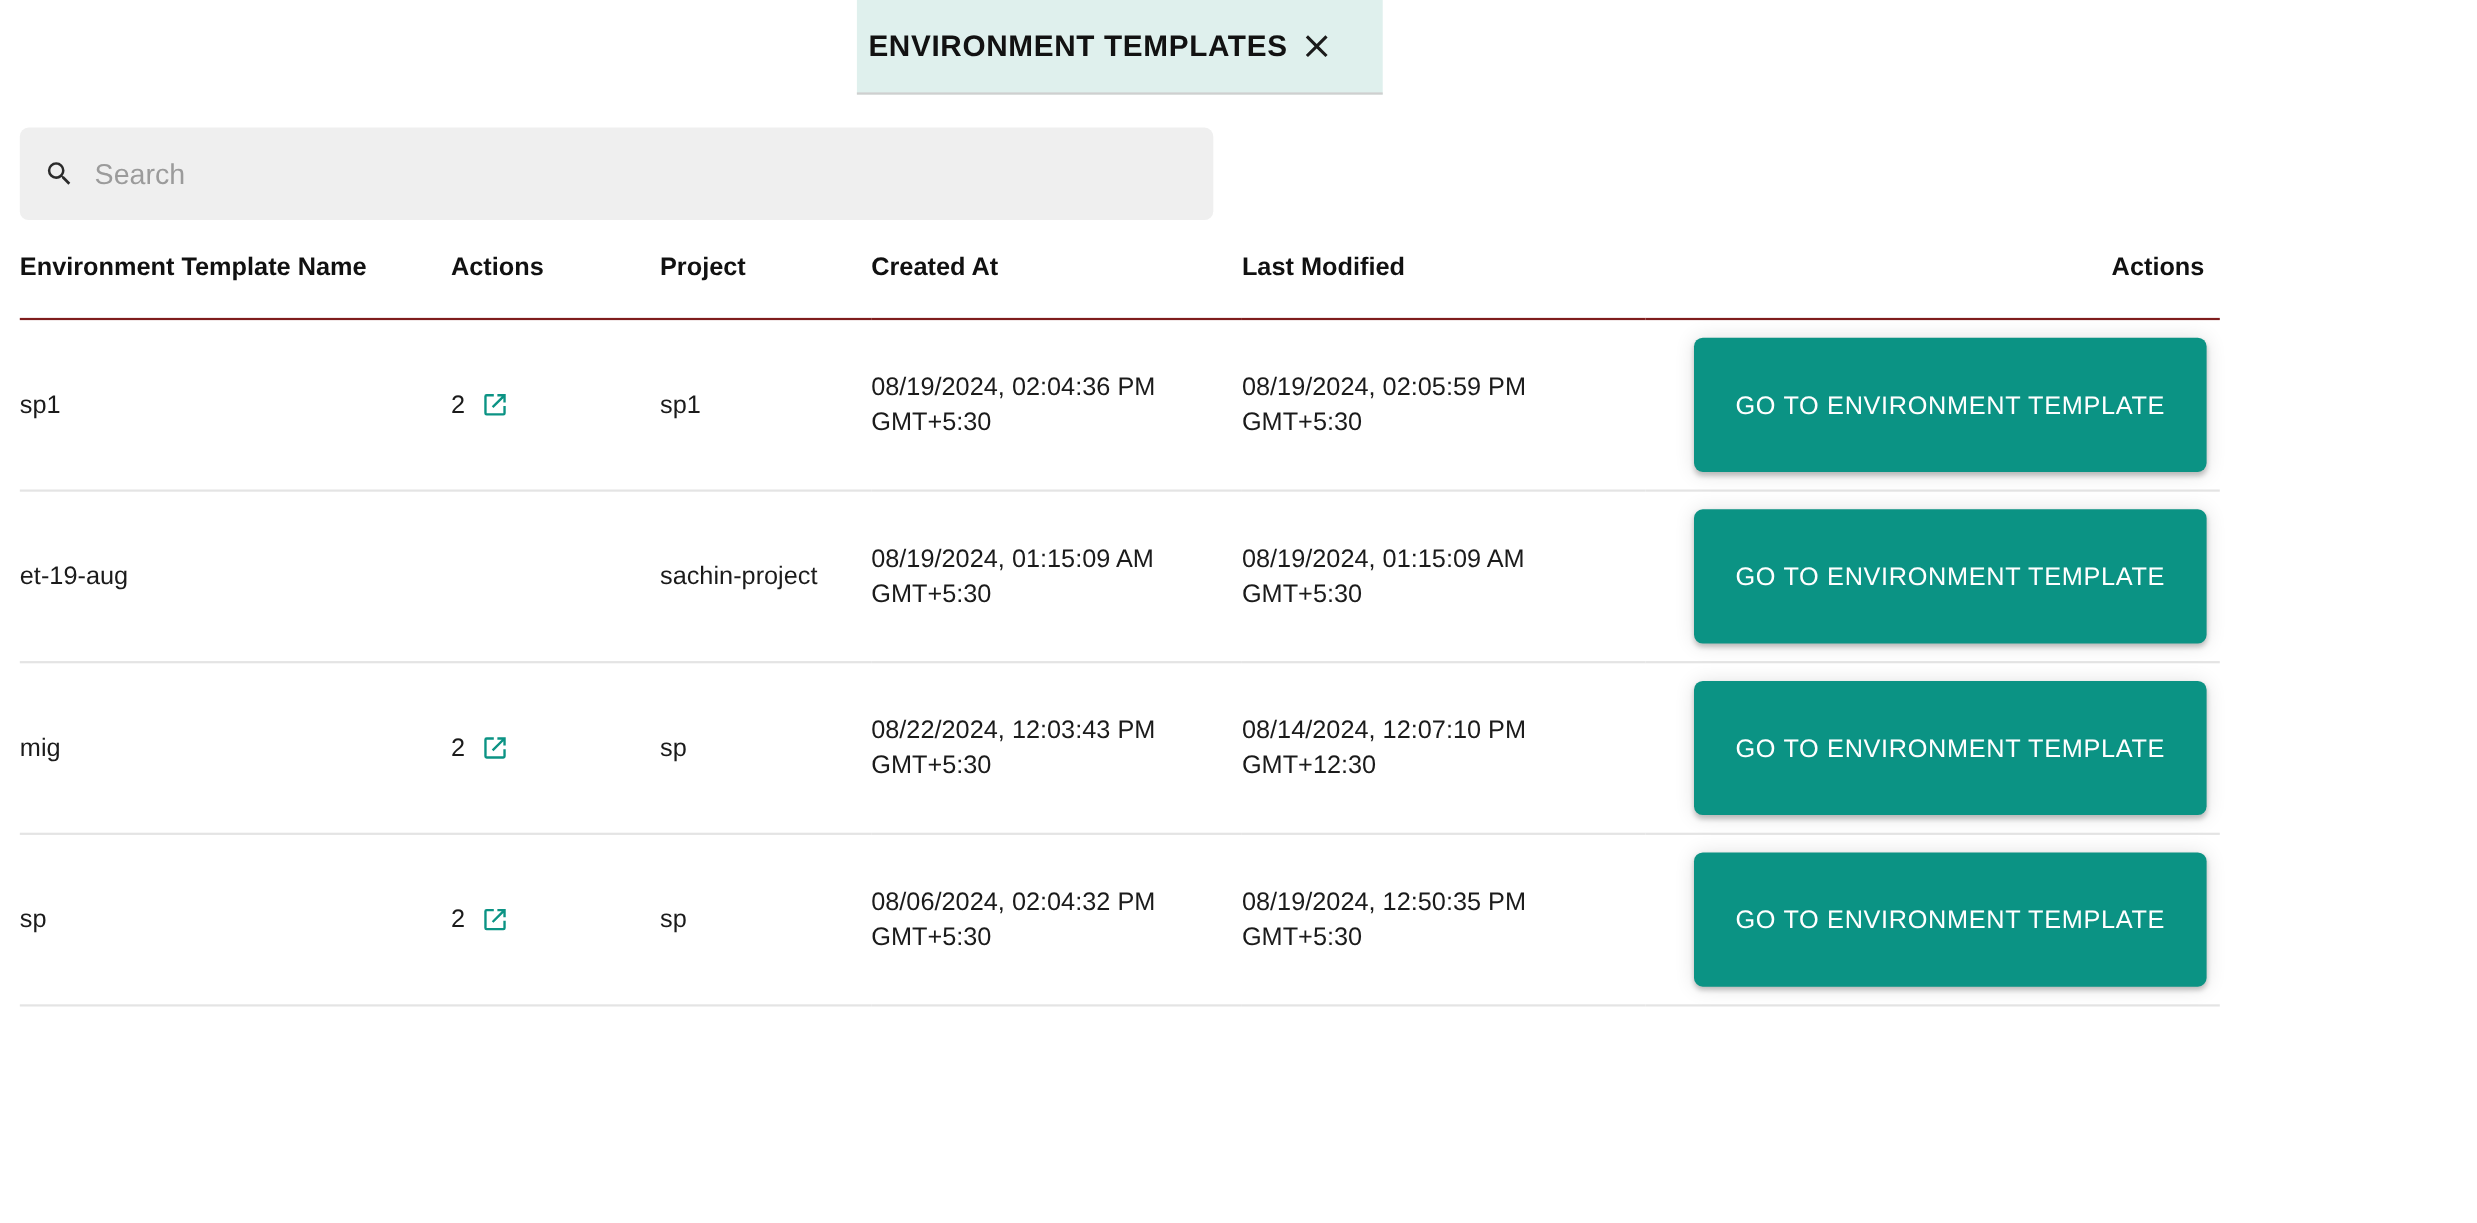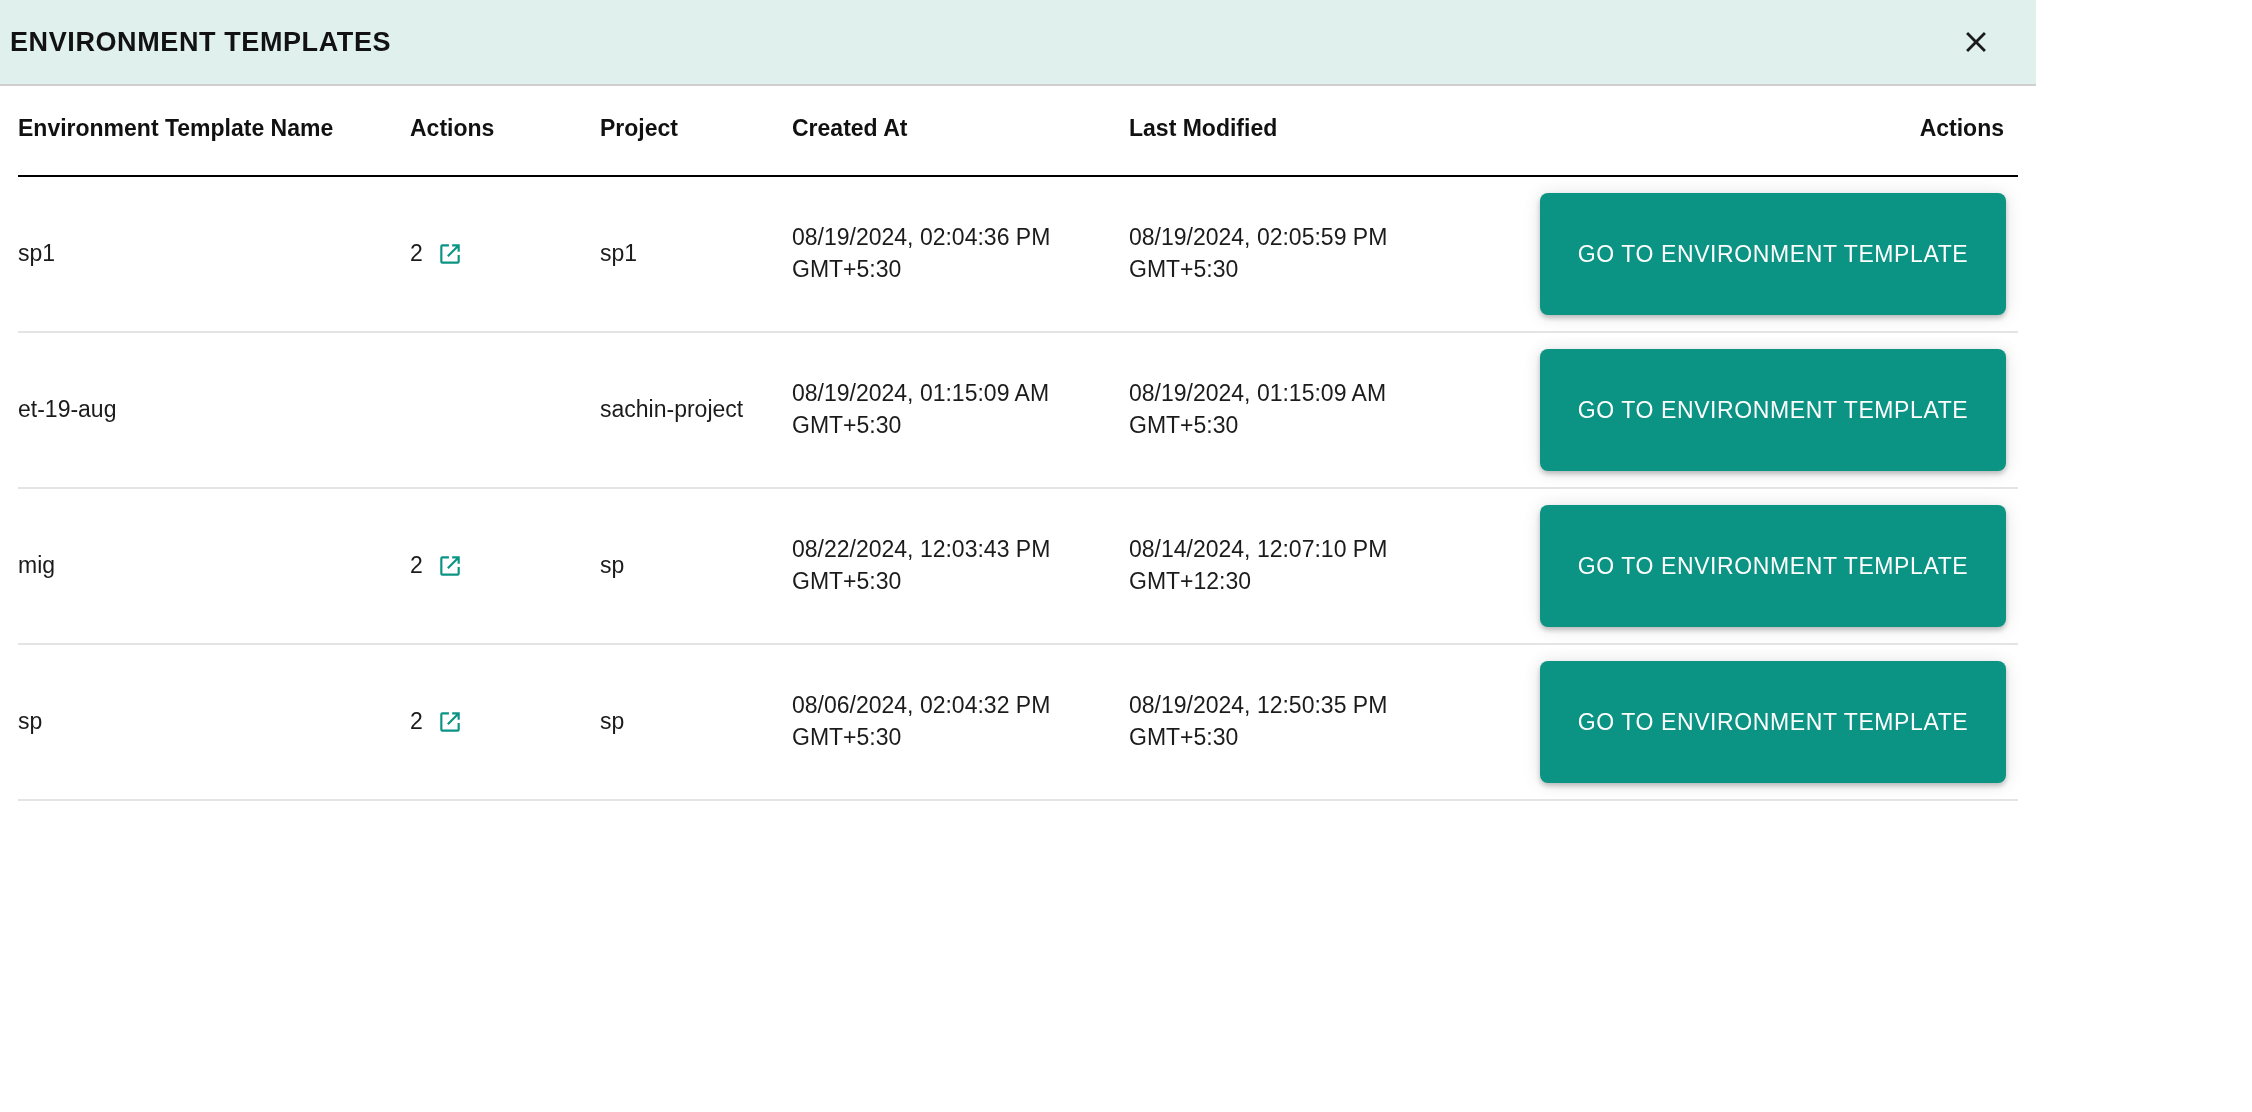--- a/index.html
+++ b/index.html
@@ -15,20 +15,21 @@
     overflow: hidden;
   }
 
   .dialog {
     width: 2036px;
     height: 1112px;
     display: flex;
     flex-direction: column;
     background: #ffffff;
     position: relative;
+    align-items: center;
   }
 
   
   .dialog-header {
     height: 86px;
     min-height: 86px;
     background: #dff0ed;
     border-bottom: 2px solid #cfcfcf;
     display: flex;
     align-items: center;
@@ -98,21 +99,21 @@
     margin-top: 26px;
   }
   table.tmpl-table th {
     text-align: left;
     vertical-align: top;
     font-size: 23px;
     font-weight: bold;
     color: #111111;
     padding: 0 12px 30px 0;
     line-height: 1.42;
-    border-bottom: 2px solid #000000;
+    border-bottom: 2px solid #7f1d1d;
   }
   table.tmpl-table th.col-actions { text-align: right; padding-right: 14px; }
 
   table.tmpl-table td {
     font-size: 23px;
     color: #1b1b1b;
     vertical-align: middle;
     padding: 16px 12px 16px 0;
     line-height: 1.38;
     border-bottom: 2px solid #e4e4e4;
@@ -170,20 +171,28 @@
       <span>
         <svg width="34" height="34" viewBox="0 0 24 24" aria-hidden="true">
           <path d="M19 6.41L17.59 5 12 10.59 6.41 5 5 6.41 10.59 12 5 17.59 6.41 19 12 13.41 17.59 19 19 17.59 13.41 12z" fill="#1b1b1b"></path>
         </svg>
       </span>
     </button>
   </div>
 
   <div class="dialog-body">
 
+    <div class="search-wrap">
+      <span class="search-icon">
+        <svg width="28" height="28" viewBox="0 0 24 24" aria-hidden="true">
+          <path d="M15.5 14h-.79l-.28-.27A6.47 6.47 0 0 0 16 9.5 6.5 6.5 0 1 0 9.5 16c1.61 0 3.09-.59 4.23-1.57l.27.28v.79l5 4.99L20.49 19l-4.99-5zm-6 0C7.01 14 5 11.99 5 9.5S7.01 5 9.5 5 14 7.01 14 9.5 11.99 14 9.5 14z" fill="#2b2b2b"></path>
+        </svg>
+      </span>
+      <input class="search-input" type="text" placeholder="Search" style="">
+    </div>
 
     <table class="tmpl-table">
       <thead>
         <tr>
           <th class="col-name">Environment Template Name</th>
           <th class="col-versions">Actions</th>
           <th class="col-project">Project</th>
           <th class="col-created">Created At</th>
           <th class="col-modified">Last Modified</th>
           <th class="col-actions">Actions</th>

